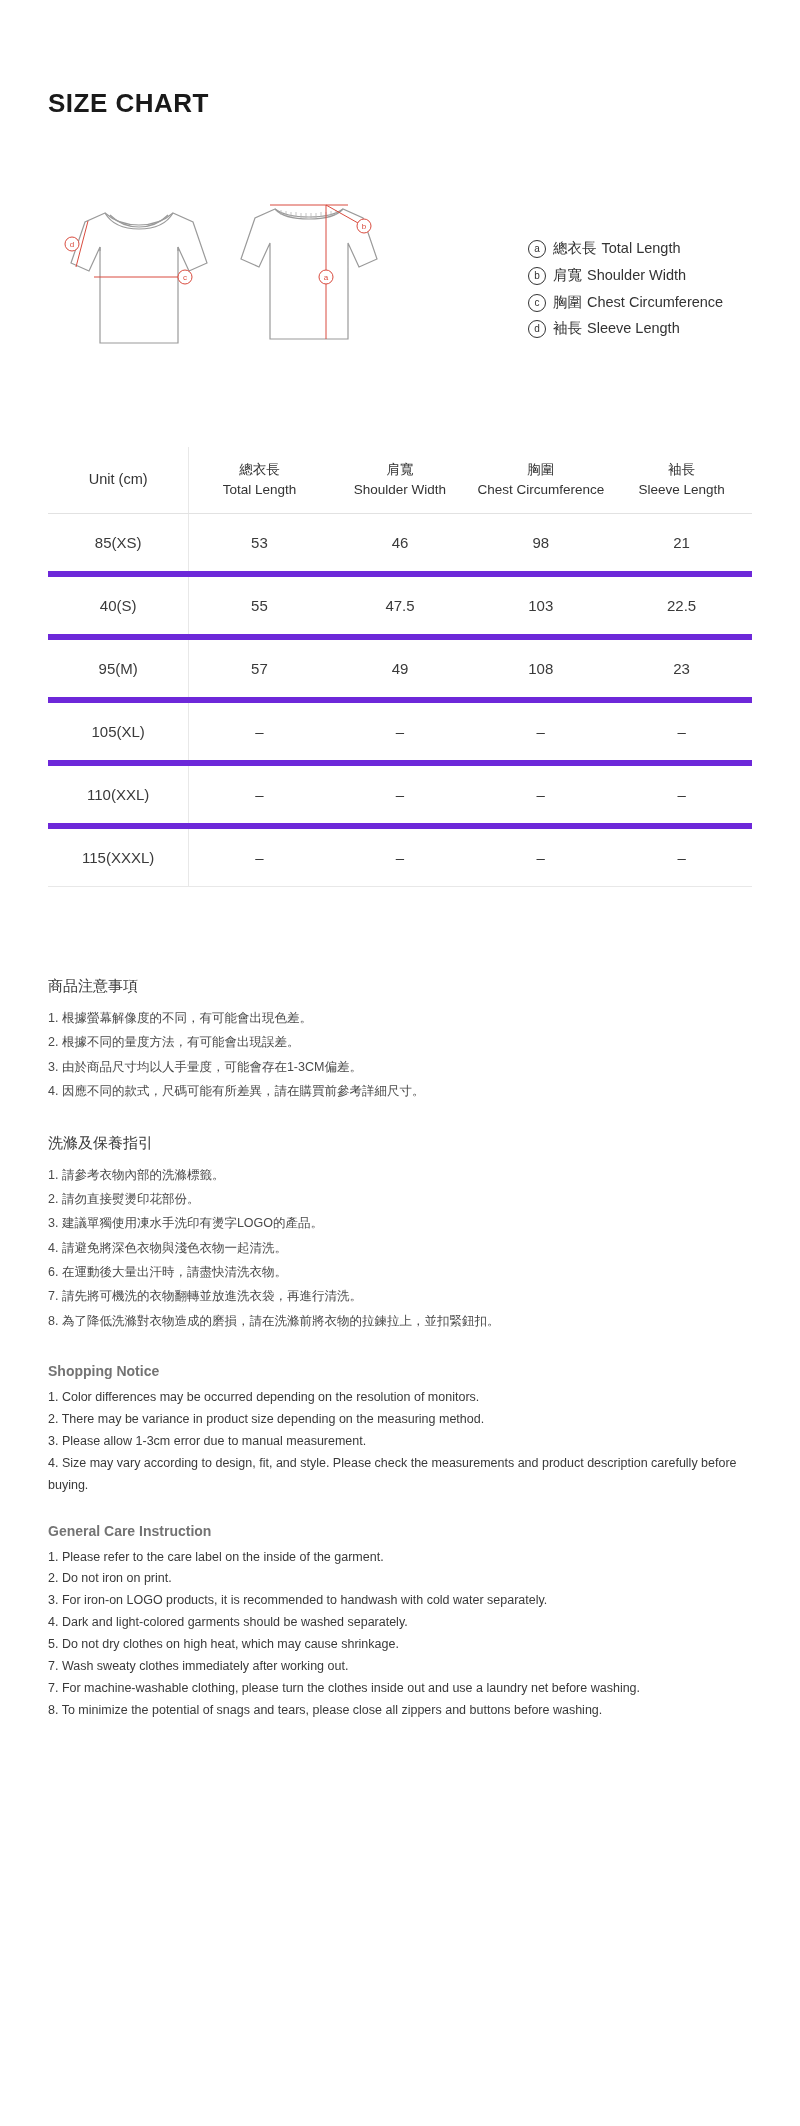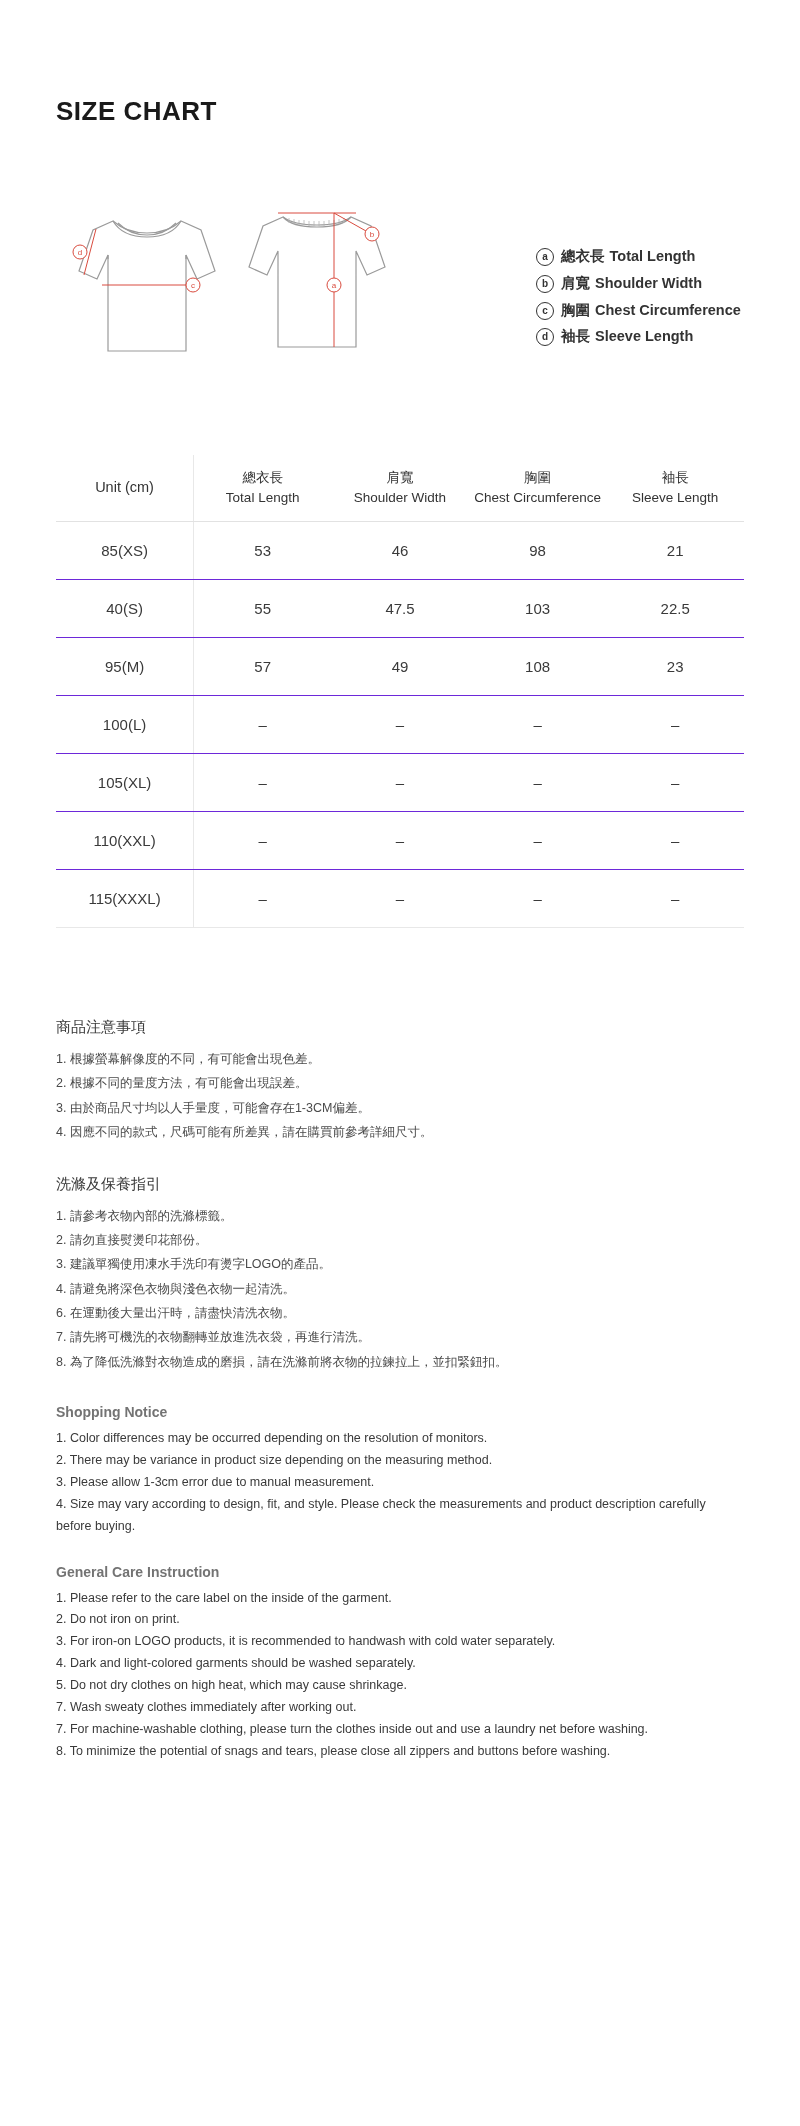--- a/index.html
+++ b/index.html
@@ -11,21 +11,21 @@
     width: 800px;
     min-height: 2126px;
     font-family: "Liberation Sans", sans-serif;
     color: #333333;
     -webkit-font-smoothing: antialiased;
   }
   .page {
     position: relative;
     width: 800px;
     min-height: 2126px;
-    padding: 8px;
+    padding: 0;
     box-sizing: border-box;
   }
   .inner {
     padding: 0 48px;
   }
 
   
   .size-chart-title {
     font-size: 26px;
     font-weight: bold;
@@ -50,21 +50,20 @@
   .legend {
     flex: 1;
     padding-top: 88px;
     padding-left: 10px;
   }
   .legend-item {
     font-size: 14.5px;
     color: #333;
     line-height: 1.85;
     white-space: nowrap;
-    font-weight: bold;
   }
   .legend-mark {
     display: inline-block;
     width: 16px;
     height: 16px;
     line-height: 15px;
     border: 1px solid #333;
     border-radius: 50%;
     text-align: center;
     font-size: 10px;
@@ -98,21 +97,21 @@
     font-size: 13.5px;
   }
   table.size-table thead th .hdr-cn { display: block; }
   table.size-table thead th .hdr-en { display: block; }
   table.size-table thead th.unit-col {
     font-size: 14.5px;
   }
   table.size-table tbody td {
     height: 57px;
     vertical-align: middle;
-    border-bottom: 1px solid #6d28d9;
+    border-bottom: 6px solid #6d28d9;
     font-size: 15px;
     color: #3a3a3a;
   }
   table.size-table tbody tr:last-child td {
     border-bottom: 1px solid #e8e8e8;
   }
   .col-label {
     width: 20%;
     border-right: 1px solid #e8e8e8;
   }
@@ -280,27 +279,20 @@
             <td class="col-data">22.5</td>
           </tr>
           <tr>
             <td class="col-label">95(M)</td>
             <td class="col-data">57</td>
             <td class="col-data">49</td>
             <td class="col-data">108</td>
             <td class="col-data">23</td>
           </tr>
           <tr>
-            <td class="col-label">100(L)</td>
-            <td class="col-data dash">–</td>
-            <td class="col-data dash">–</td>
-            <td class="col-data dash">–</td>
-            <td class="col-data dash">–</td>
-          </tr>
-          <tr>
             <td class="col-label">105(XL)</td>
             <td class="col-data dash">–</td>
             <td class="col-data dash">–</td>
             <td class="col-data dash">–</td>
             <td class="col-data dash">–</td>
           </tr>
           <tr>
             <td class="col-label">110(XXL)</td>
             <td class="col-data dash">–</td>
             <td class="col-data dash">–</td>

